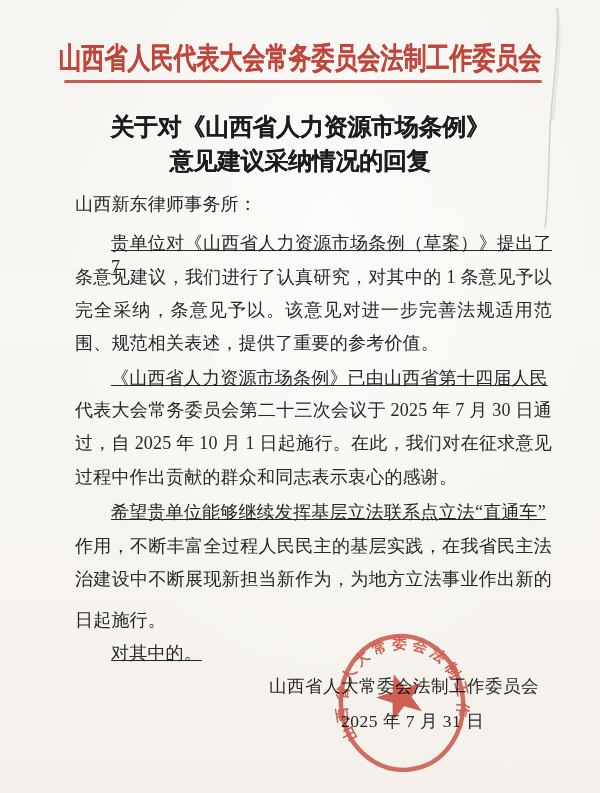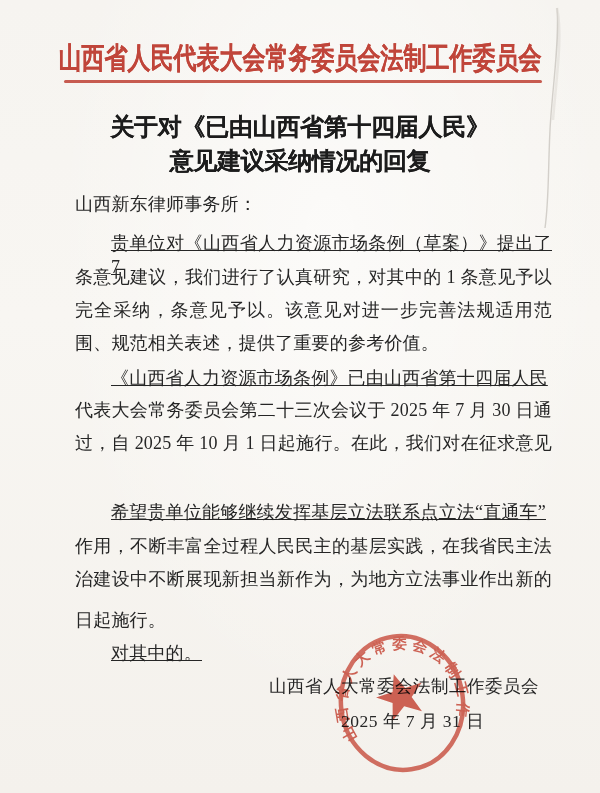--- a/index.html
+++ b/index.html
@@ -72,32 +72,33 @@
 </style>
 </head>
 <body>
 
 <div class="page">
 
   <div class="org-name">山西省人民代表大会常务委员会法制工作委员会</div>
   <div class="red-rule"></div>
 
   <div class="doc-title">
-    <div>关于对《已由山西省第十四届人民》</div>
+    <div>关于对《山西省人力资源市场条例》</div>
     <div>意见建议采纳情况的回复</div>
   </div>
 
   <div class="bl" style="top:192px">山西新东律师事务所：</div>
   <div class="bl j ind" style="top:231px">贵单位对《山西省人力资源市场条例（草案）》提出了 7</div>
   <div class="bl j" style="top:265px">条意见建议，我们进行了认真研究，对其中的 1 条意见予以</div>
   <div class="bl j" style="top:298px">完全采纳，条意见予以。该意见对进一步完善法规适用范</div>
   <div class="bl" style="top:331px">围、规范相关表述，提供了重要的参考价值。</div>
   <div class="bl ind" style="top:366px">《山西省人力资源市场条例》已由山西省第十四届人民</div>
   <div class="bl j" style="top:398px">代表大会常务委员会第二十三次会议于 2025 年 7 月 30 日通</div>
   <div class="bl j" style="top:431px">过，自 2025 年 10 月 1 日起施行。在此，我们对在征求意见</div>
+  <div class="bl" style="top:465px">过程中作出贡献的群众和同志表示衷心的感谢。</div>
   <div class="bl ind" style="top:500px">希望贵单位能够继续发挥基层立法联系点立法“直通车”</div>
   <div class="bl j" style="top:534px">作用，不断丰富全过程人民民主的基层实践，在我省民主法</div>
   <div class="bl j" style="top:567px">治建设中不断展现新担当新作为，为地方立法事业作出新的</div>
   <div class="bl" style="top:608px">日起施行。</div>
   <div class="bl ind" style="top:641px">对其中的。</div>
 
   <div class="sig" style="top:674px;left:269px">山西省人大常委会法制工作委员会</div>
   <div class="sig" style="top:709px;left:341px">2025 年 7 月 31 日</div>
 
   <svg class="seal" viewBox="-76 -79 152 158">

